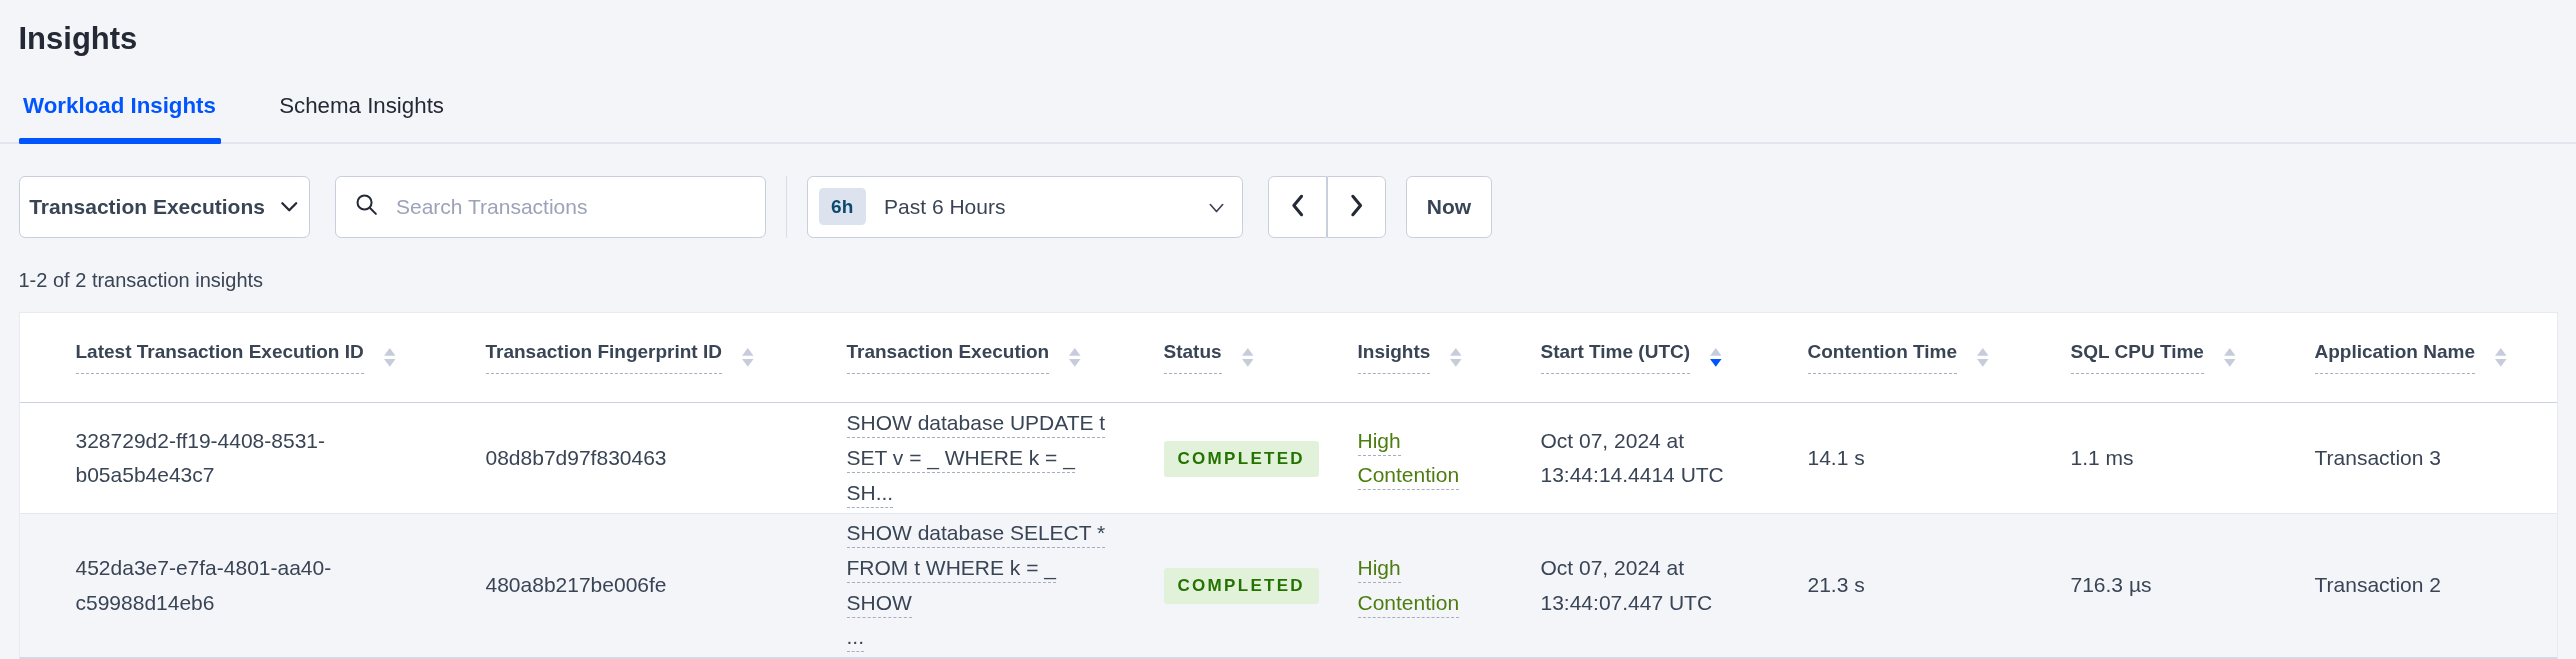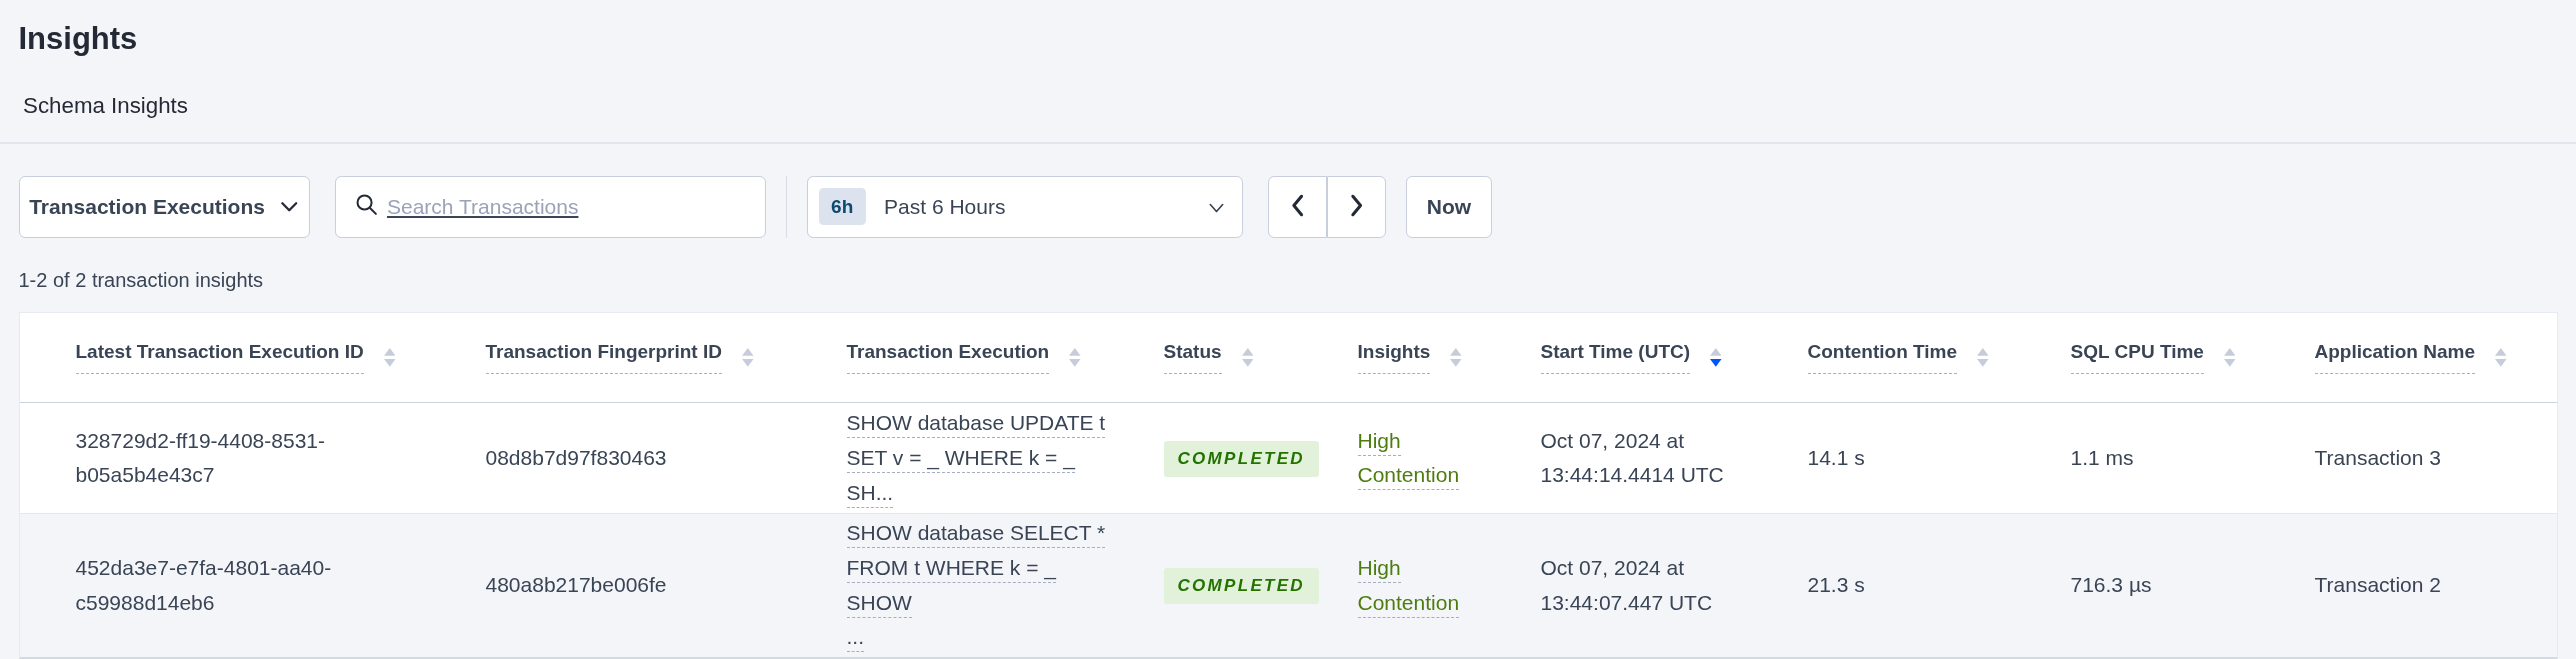--- a/index.html
+++ b/index.html
@@ -33,21 +33,21 @@
   }
 
   
   .controls { margin-top:32px; display:flex; }
   .ctl {
     height:62px; background:#fff; border:1.5px solid #c8cedb; border-radius:6.2px;
     display:flex; align-items:center; font-size:21px; color:#394455;
   }
   .btn { cursor:pointer; }
   .type-dropdown { width:291px; justify-content:center; gap:15.4px; font-weight:600; }
-  .search-box { width:431px; margin-left:25px; padding:0 18.5px; gap:6px;text-decoration:underline; }
+  .search-box { width:431px; margin-left:25px; padding:0 18.5px; gap:15px; }
   .search-box input {
     border:none; outline:none; background:transparent; flex:1;
     font-family:"Liberation Sans", sans-serif; font-size:21px; color:#394455; min-width:0;
   }
   .search-box input::placeholder { color:#9aa3b8; }
   .filters-btn { width:154px; margin-left:25px; justify-content:center; gap:10.8px; font-weight:600; }
   .v-divider { width:1.5px; height:62px; background:#d9dde8; margin:0 20px; }
   .time-picker { width:436px; padding:0 17px 0 10.8px; gap:18.5px; cursor:pointer; }
   .time-chip {
     background:#dde3ee; color:#0c4a6e; font-weight:700; font-size:19px;
@@ -90,32 +90,33 @@
   .mono-wrap { word-break:break-word; }
   .link-underline {
     border-bottom:1.5px dashed #a7aec1; padding-bottom:3.1px; cursor:pointer;
   }
   .sql-link { white-space:pre-line; color:#394455; }
   .insight-link { color:#4d7c0f; }
   .pre-line { white-space:pre-line; }
   .status-badge {
     display:inline-block; background:#e2f1d9; color:#237300;
     font-size:17px; font-weight:700; letter-spacing:2.3px;
-    padding:7.7px 14px; border-radius:3.1px; line-height:1.2;font-style:italic;
+    padding:7.7px 14px; border-radius:3.1px; line-height:1.2;
   }
 </style>
 </head>
 <body>
 
 <div class="page">
 
   <h1 class="page-title">Insights</h1>
 
   <div class="tabs-wrap">
     <div class="tabs">
+      <div class="tab active">Workload Insights</div>
       <div class="tab">Schema Insights</div>
     </div>
   </div>
 
   <div class="controls">
 
     <div class="ctl btn type-dropdown">
       <span>Transaction Executions</span>
       <span>
         <svg width="18.5" height="12.3" viewBox="0 0 24 16">

